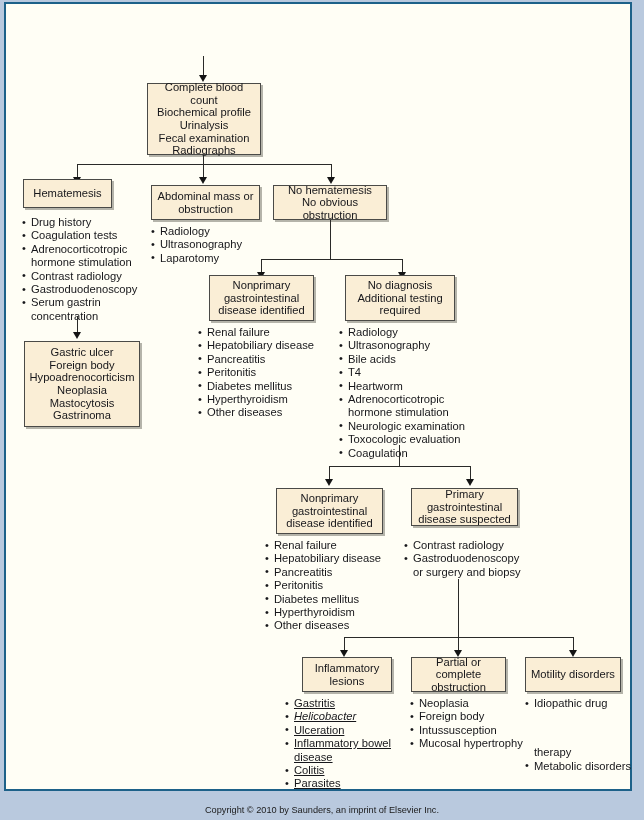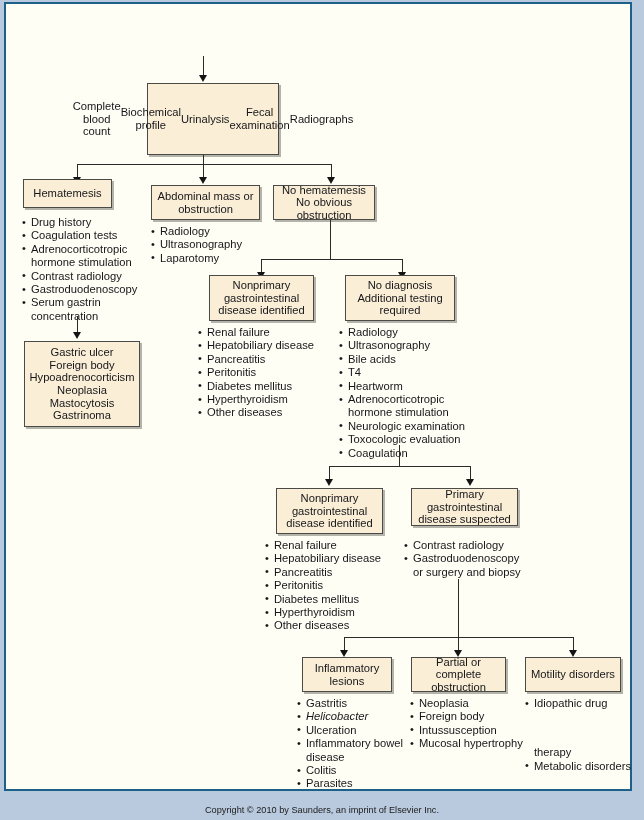--- a/index.html
+++ b/index.html
@@ -72,21 +72,21 @@
 </head>
 <body>
 
 <div id="frame">
   <div id="canvas">
 
 
     <div class="vl" style="left:197px;top:52px;height:21px;"></div>
     <div class="arrow" style="left:193px;top:71px;"></div>
 
-    <div class="box" style="left:141px;top:79px;width:132px;height:72px;flex-direction:row;">
+    <div class="box" style="left:141px;top:79px;width:114px;height:72px;flex-direction:column;">
       <span>Complete blood count</span>
       <span>Biochemical profile</span>
       <span>Urinalysis</span>
       <span>Fecal examination</span>
       <span>Radiographs</span>
     </div>
 
     <div class="vl" style="left:197px;top:151px;height:9px;"></div>
     <div class="hl" style="left:71px;top:160px;width:254px;"></div>
     <div class="vl" style="left:71px;top:160px;height:14px;"></div>
@@ -98,21 +98,21 @@
 
     <div class="box" style="left:17px;top:175px;width:89px;height:29px;">
       <span>Hematemesis</span>
     </div>
 
     <div class="box" style="left:145px;top:181px;width:109px;height:35px;flex-direction:column;">
       <span>Abdominal mass or</span>
       <span>obstruction</span>
     </div>
 
-    <div class="box" style="left:267px;top:181px;width:102px;height:35px;flex-direction:column;">
+    <div class="box" style="left:267px;top:181px;width:114px;height:35px;flex-direction:column;">
       <span>No hematemesis</span>
       <span>No obvious obstruction</span>
     </div>
 
     <div class="list" style="left:16px;top:212px;width:132px;">
       <ul>
         <li>Drug history</li>
         <li>Coagulation tests</li>
         <li>Adrenocorticotropic</li>
         <li class="plain" style="padding-left:9px;">hormone stimulation</li>
@@ -244,21 +244,21 @@
 
     <div class="box" style="left:405px;top:653px;width:95px;height:35px;flex-direction:column;">
       <span>Partial or complete</span>
       <span>obstruction</span>
     </div>
 
     <div class="box" style="left:519px;top:653px;width:96px;height:35px;">
       <span>Motility disorders</span>
     </div>
 
-    <div class="list" style="left:291px;top:693px;width:110px;">
+    <div class="list" style="left:279px;top:693px;width:110px;text-decoration:underline;">
       <ul>
         <li>Gastritis</li>
         <li class="it">Helicobacter</li>
         <li>Ulceration</li>
         <li>Inflammatory bowel</li>
         <li class="plain" style="padding-left:9px;">disease</li>
         <li>Colitis</li>
         <li>Parasites</li>
       </ul>
     </div>

